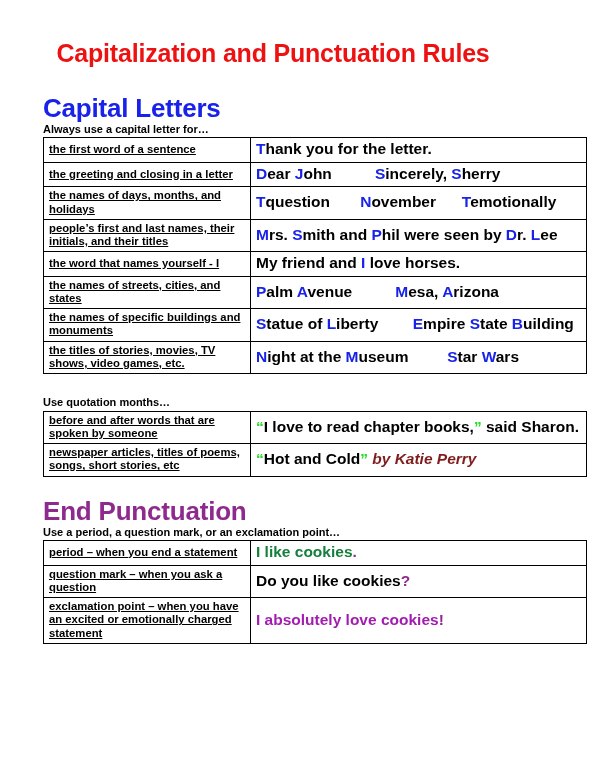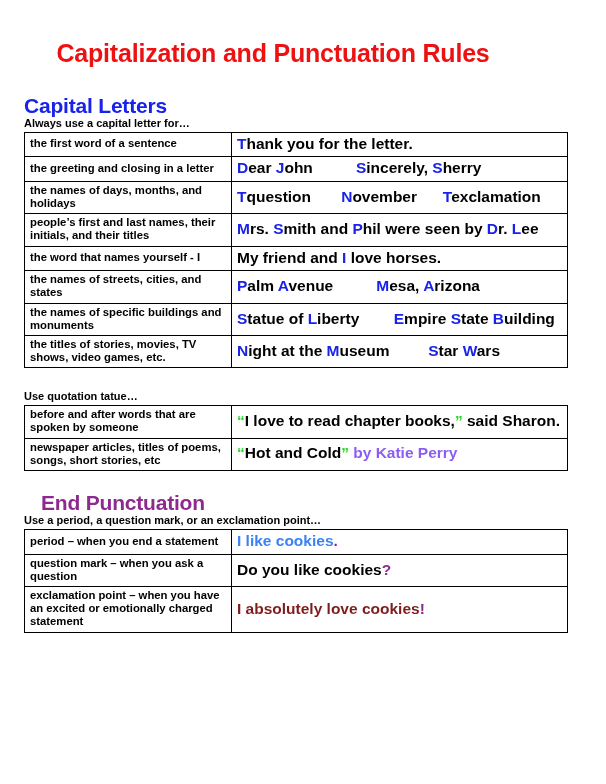--- a/index.html
+++ b/index.html
@@ -12,38 +12,38 @@
     background: #ffffff;
     font-family: "Liberation Sans", sans-serif;
     color: #000000;
     overflow: hidden;
   }
   .page {
     position: relative;
     width: 546px;
     height: 784px;
     box-sizing: border-box;
-    padding: 0 24px;
+    padding: 0 43px;
   }
   .doc-title {
     text-align: center;
     color: #ee1111;
     font-size: 25px;
     font-weight: bold;
     letter-spacing: -0.2px;
     margin: 0;
     padding-top: 40px;
     padding-bottom: 0;
     line-height: 1.1;
   }
   .section {
     margin-top: 0;
   }
   .section-heading {
-    font-size: 21px;
+    font-size: 26px;
     font-weight: bold;
     line-height: 1.12;
     margin: 0;
     letter-spacing: -0.2px;
   }
   .section-sub {
     font-size: 11px;
     font-weight: bold;
     line-height: 1.15;
     margin: 0 0 2px 0;
@@ -59,32 +59,33 @@
     border: 1.2px solid #000;
     vertical-align: middle;
     padding: 2px 5px 3px 5px;
   }
   td.rule-label {
     width: 196px;
     font-size: 11.3px;
     font-weight: bold;
     line-height: 1.17;
     color: #000;
+    text-decoration: underline;
   }
   td.rule-example {
     font-size: 15.5px;
     font-weight: bold;
     line-height: 1.2;
     color: #000;
     padding-left: 8px;
     white-space: pre;
   }
   .sec-capital .section-heading { color: #1822e8; }
   .sec-quotation .section-heading { color: #22dd22; }
-  .sec-endpunct .section-heading { color: #8e2a8e; margin-left: 17px; }
+  .sec-endpunct .section-heading { color: #8e2a8e; }
 
   .gap-capital { height: 26px; }
   .gap-quotation { height: 22px; }
   .gap-endpunct { height: 20px; }
 </style>
 </head>
 <body>
 
 <div class="page">
 
@@ -100,21 +101,21 @@
           <tr>
             <td class="rule-label">the first word of a sentence</td>
             <td class="rule-example"><span style="color: rgb(24, 34, 232);">T</span><span style="color: rgb(0, 0, 0);">hank you for the letter.</span></td>
           </tr>
           <tr>
             <td class="rule-label">the greeting and closing in a letter</td>
             <td class="rule-example"><span style="color: rgb(24, 34, 232);">D</span><span style="color: rgb(0, 0, 0);">ear </span><span style="color: rgb(24, 34, 232);">J</span><span style="color: rgb(0, 0, 0);">ohn          </span><span style="color: rgb(24, 34, 232);">S</span><span style="color: rgb(0, 0, 0);">incerely, </span><span style="color: rgb(24, 34, 232);">S</span><span style="color: rgb(0, 0, 0);">herry</span></td>
           </tr>
           <tr>
             <td class="rule-label">the names of days, months, and holidays</td>
-            <td class="rule-example"><span style="color: rgb(24, 34, 232);">T</span><span style="color: rgb(0, 0, 0);">question       </span><span style="color: rgb(24, 34, 232);">N</span><span style="color: rgb(0, 0, 0);">ovember      </span><span style="color: rgb(24, 34, 232);">T</span><span style="color: rgb(0, 0, 0);">exclamation</span></td>
+            <td class="rule-example"><span style="color: rgb(24, 34, 232);">T</span><span style="color: rgb(0, 0, 0);">question       </span><span style="color: rgb(24, 34, 232);">N</span><span style="color: rgb(0, 0, 0);">ovember      </span><span style="color: rgb(24, 34, 232);">T</span><span style="color: rgb(0, 0, 0);">emotionally</span></td>
           </tr>
           <tr>
             <td class="rule-label">people’s first and last names, their initials, and their titles</td>
             <td class="rule-example"><span style="color: rgb(24, 34, 232);">M</span><span style="color: rgb(0, 0, 0);">rs. </span><span style="color: rgb(24, 34, 232);">S</span><span style="color: rgb(0, 0, 0);">mith and </span><span style="color: rgb(24, 34, 232);">P</span><span style="color: rgb(0, 0, 0);">hil were seen by </span><span style="color: rgb(24, 34, 232);">D</span><span style="color: rgb(0, 0, 0);">r. </span><span style="color: rgb(24, 34, 232);">L</span><span style="color: rgb(0, 0, 0);">ee</span></td>
           </tr>
           <tr>
             <td class="rule-label">the word that names yourself - I</td>
             <td class="rule-example"><span style="color: rgb(0, 0, 0);">M</span><span style="color: rgb(0, 0, 0);">y friend and </span><span style="color: rgb(24, 34, 232);">I</span><span style="color: rgb(0, 0, 0);"> love horses.</span></td>
           </tr>
           <tr>
@@ -129,51 +130,51 @@
             <td class="rule-label">the titles of stories, movies, TV shows, video games, etc.</td>
             <td class="rule-example"><span style="color: rgb(24, 34, 232);">N</span><span style="color: rgb(0, 0, 0);">ight at the </span><span style="color: rgb(24, 34, 232);">M</span><span style="color: rgb(0, 0, 0);">useum         </span><span style="color: rgb(24, 34, 232);">S</span><span style="color: rgb(0, 0, 0);">tar </span><span style="color: rgb(24, 34, 232);">W</span><span style="color: rgb(0, 0, 0);">ars</span></td>
           </tr>
         </tbody>
     </table>
   </div>
 
   <div class="gap-quotation"></div>
 
   <div class="section sec-quotation">
-    <div class="section-sub">Use quotation tatue…</div>
+    <div class="section-sub">Use quotation months…</div>
     <table class="rules">
       <tbody>
           <tr>
             <td class="rule-label">before and after words that are spoken by someone</td>
             <td class="rule-example"><span style="color: rgb(34, 221, 34);">“</span><span style="color: rgb(0, 0, 0);">I love to read chapter books,</span><span style="color: rgb(34, 221, 34);">”</span><span style="color: rgb(0, 0, 0);"> said Sharon.</span></td>
           </tr>
           <tr>
             <td class="rule-label">newspaper articles, titles of poems, songs, short stories, etc</td>
-            <td class="rule-example"><span style="color: rgb(34, 221, 34);">“</span><span style="color: rgb(0, 0, 0);">Hot and Cold</span><span style="color: rgb(34, 221, 34);">”</span><span style="color: #8b5cf6;"> by Katie Perry</span></td>
+            <td class="rule-example"><span style="color: rgb(34, 221, 34);">“</span><span style="color: rgb(0, 0, 0);">Hot and Cold</span><span style="color: rgb(34, 221, 34);">”</span><span style="color: #7f1d1d; font-style: italic;"> by Katie Perry</span></td>
           </tr>
         </tbody>
     </table>
   </div>
 
   <div class="gap-endpunct"></div>
 
   <div class="section sec-endpunct">
     <div class="section-heading">End Punctuation</div>
     <div class="section-sub">Use a period, a question mark, or an exclamation point…</div>
     <table class="rules">
       <tbody>
           <tr>
             <td class="rule-label">period – when you end a statement</td>
-            <td class="rule-example"><span style="color: #3b82f6;">I like cookies</span><span style="color: rgb(142, 42, 142);">.</span></td>
+            <td class="rule-example"><span style="color: #15803d;">I like cookies</span><span style="color: rgb(142, 42, 142);">.</span></td>
           </tr>
           <tr>
             <td class="rule-label">question mark – when you ask a question</td>
             <td class="rule-example"><span style="color: rgb(0, 0, 0);">Do you like cookies</span><span style="color: rgb(142, 42, 142);">?</span></td>
           </tr>
           <tr>
             <td class="rule-label">exclamation point – when you have an excited or emotionally charged statement</td>
-            <td class="rule-example"><span style="color: #7f1d1d;">I absolutely love cookies</span><span style="color: rgb(142, 42, 142);">!</span></td>
+            <td class="rule-example"><span style="color: #a21caf;">I absolutely love cookies</span><span style="color: rgb(142, 42, 142);">!</span></td>
           </tr>
         </tbody>
     </table>
   </div>
 
 </div>
 
 </body></html>

